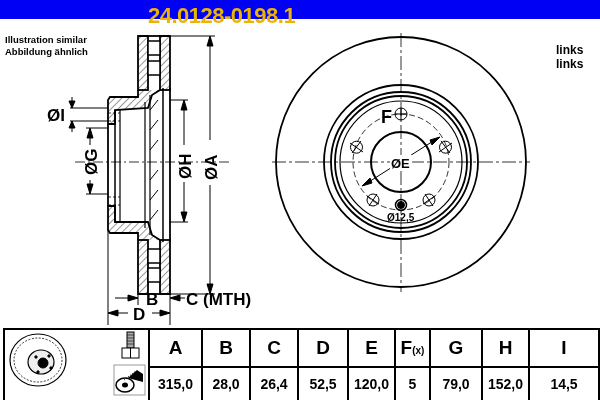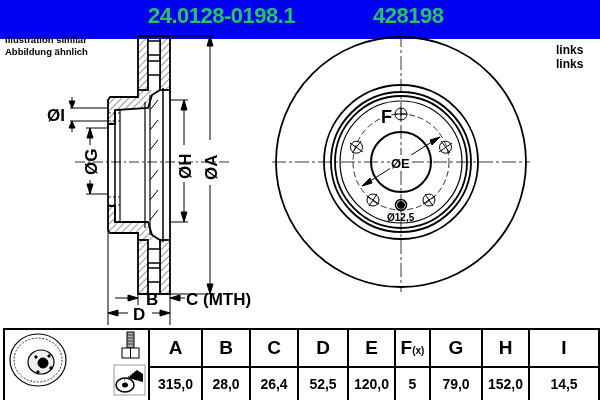--- a/index.html
+++ b/index.html
@@ -1,21 +1,21 @@
 <!DOCTYPE html>
 <html><head>
 <meta charset="utf-8">
 <style>
   * { box-sizing: border-box; margin: 0; padding: 0; }
   html, body { width: 600px; height: 400px; overflow: hidden; background: #ffffff; }
   body { position: relative; font-family: "Liberation Sans", sans-serif; color: #000; }
 
   .header {
-    position: absolute; left: 0; top: 0; width: 600px; height: 39px;
-    background: #0000f5; color: #22c55e;
+    position: absolute; left: 0; top: 0; width: 600px; height: 19px;
+    background: #0000f5; color: #eab308;
     font-family: "Liberation Sans", sans-serif; font-weight: bold;
     font-size: 22px; line-height: 31px;
   }
   .header .part { position: absolute; left: 148px; top: 0; letter-spacing: -0.5px; }
   .header .ref  { position: absolute; left: 373px; top: 0; letter-spacing: -0.5px; }
 
   .note { position: absolute; left: 5px; top: 34px; font-size: 9.5px; font-weight: bold; line-height: 12px; }
   .side { position: absolute; left: 556px; top: 43px; font-size: 12px; font-weight: bold; line-height: 14px; }
 
   svg.drawing { position: absolute; left: 0; top: 31px; }
@@ -33,21 +33,20 @@
   table.spec tr.heads td { height: 36px; font-size: 19px; }
   table.spec tr.vals td { height: 34px; font-size: 14px; }
   table.spec td.imgcell { padding: 0; position: relative; }
   .sup { font-size: 10px; }
 </style>
 </head>
 <body>
 
 <div class="header">
   <span class="part">24.0128-0198.1</span>
-  <span class="ref">428198</span>
 </div>
 
 <div class="note">
   <div>Illustration similar</div>
   <div>Abbildung ähnlich</div>
 </div>
 
 <div class="side">
   <div>links</div>
   <div>links</div>

